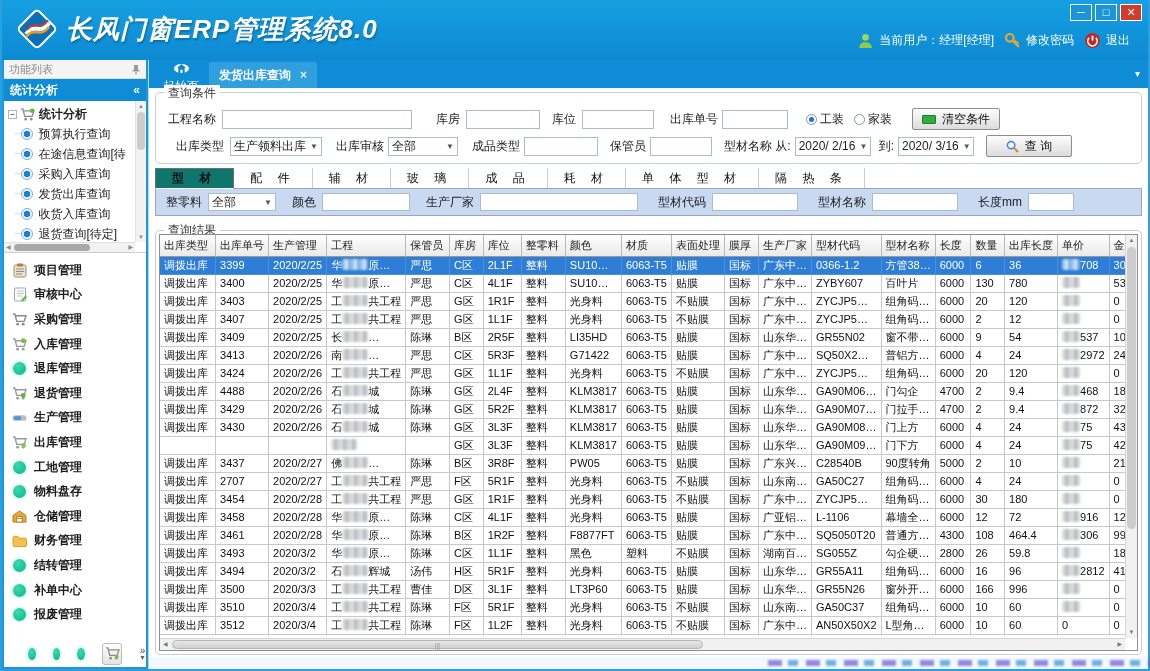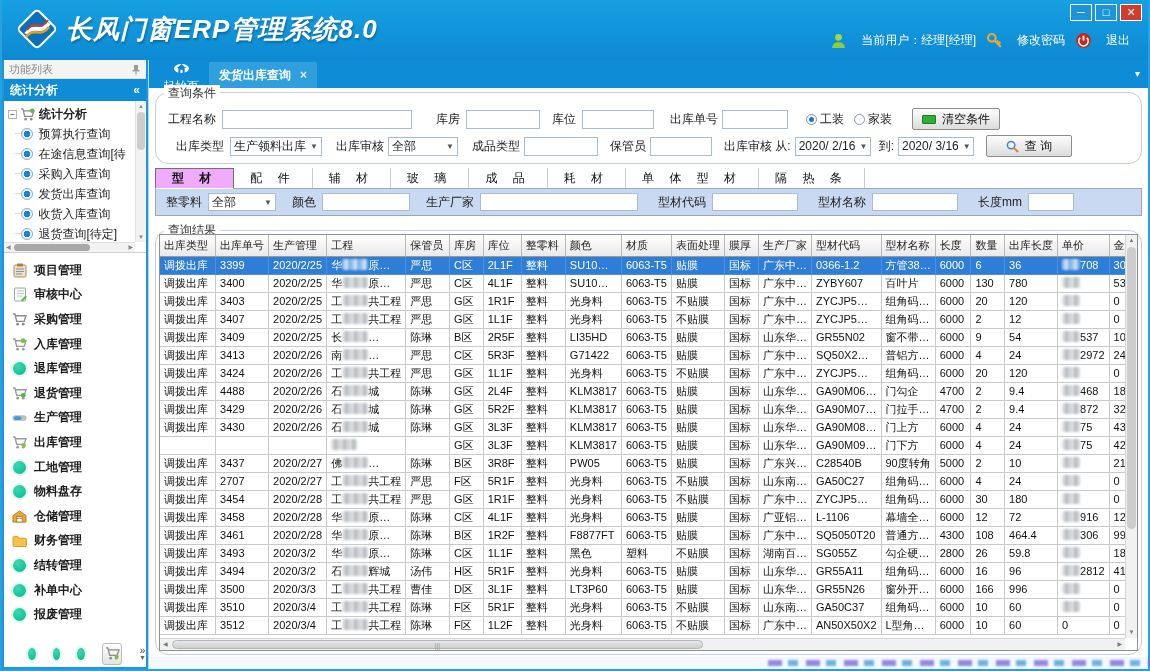--- a/index.html
+++ b/index.html
@@ -13,21 +13,21 @@
     background:linear-gradient(#16a0e2,#0d89d2); color:#fff; }
   .brand { position:absolute; left:14px; top:8px; display:flex; align-items:center; gap:8px; }
   .logo { width:42px; height:42px; }
   .app-title { font-size:26px; font-weight:bold; letter-spacing:1px;
     text-shadow:1px 2px 2px rgba(0,0,0,.25); font-style:italic; }
   .win-controls { position:absolute; right:6px; top:4px; display:flex; gap:3px; }
   .win-btn { width:22px; height:17px; border:1px solid #fff; background:#1b94d8; color:#fff;
     font-size:11px; line-height:15px; text-align:center; cursor:default; }
   .win-btn.close { background:#d23c2a; font-weight:bold; }
   .user-area { position:absolute; right:18px; top:32px; display:flex; align-items:center; gap:10px; font-size:12px; }
-  .user-area .chunk { display:flex; align-items:center; gap:14px; }
+  .user-area .chunk { display:flex; align-items:center; gap:5px; }
   .mini-ico { width:17px; height:17px; display:inline-block; }
 
   
   .body { flex:1; display:flex; min-height:0; }
 
   
   .sidebar { width:146px; flex:0 0 146px; background:#fff; border:2px solid #1e96dc;
     border-top:none; display:flex; flex-direction:column; min-height:0; }
   .func-bar { height:19px; background:#f4f4f4; color:#8a8a8a; font-size:11px;
     display:flex; align-items:center; padding:0 5px; justify-content:space-between; border-bottom:1px solid #e0e0e0;}
@@ -66,39 +66,39 @@
   
   .main { flex:1; display:flex; flex-direction:column; min-width:0; background:#fff; border-left:1px solid #bcd6ea; }
   .tabbar { height:28px; flex:0 0 28px; background:#0f8cd6; display:flex; align-items:flex-end; position:relative; }
   .tab { height:24px; display:flex; align-items:center; gap:5px; padding:0 10px; color:#fff; font-size:12px; }
   .tab.home { margin-left:4px;flex-direction:column; }
   .tab.active { background:#2fa0dd; font-weight:bold; border-radius:2px 2px 0 0; height:26px; }
   .tab .close { font-size:12px; color:#dff0fb; margin-left:4px; }
   .tab-caret { position:absolute; right:8px; top:8px; color:#fff; font-size:10px; }
   .home-ico { width:15px; height:15px; border-radius:50%; background:#fff; display:flex; align-items:center; justify-content:center; }
 
-  .groupbox { position:relative; border:1px solid #c3cfdb; border-radius:13px; margin:4px 6px 2px 6px; }
+  .groupbox { position:relative; border:1px solid #c3cfdb; border-radius:5px; margin:4px 6px 2px 6px; }
   .groupbox > .legend { position:absolute; top:-8px; left:8px; background:#fff; padding:0 4px; font-size:12px; color:#333; }
   .query-box { height:72px; flex:0 0 72px; padding:14px 8px 0 12px; }
   .q-row { display:flex; align-items:center; height:24px; white-space:nowrap; }
   .q-row label { color:#222; }
   .tb { height:19px; border:1px solid #a9bdd0; background:#fff; }
   .combo { height:19px; border:1px solid #a9bdd0; background:#fff; display:inline-flex;
     align-items:center; justify-content:space-between; padding:0 3px; font-size:12px; }
   .combo .ca { color:#555; font-size:8px; margin-left:4px; }
   .radio { width:11px; height:11px; border-radius:50%; border:1px solid #7a98b5; background:#fff; display:inline-block; position:relative; margin-right:3px; vertical-align:-2px;}
   .radio.on::after { content:""; position:absolute; left:2px; top:2px; width:5px; height:5px; border-radius:50%; background:#1d6fd2; }
   .btn { height:22px; border:1px solid #8d8d8d; border-radius:2px; background:linear-gradient(#fdfdfd,#dcdcdc);
     display:inline-flex; align-items:center; gap:6px; padding:0 9px; font-size:12px; color:#111; }
   .green-chip { width:14px; height:9px; background:#2fae3c; border:1px solid #1c7d27; border-radius:1px; }
 
   .mat-tabs { height:21px; flex:0 0 21px; display:flex; margin:2px 6px 0 6px; border-bottom:1px solid #9aa7b5; }
   .mat-tab { padding:0 16px; display:flex; align-items:center; font-size:12px; color:#111;
     border-right:1px solid #c8cdd3; letter-spacing:6px; }
-  .mat-tab.active { border:1px solid #707070; border-bottom:1px solid #fff; background:#f0abfc; margin-bottom:-1px; font-weight:bold; }
+  .mat-tab.active { border:1px solid #707070; border-bottom:1px solid #fff; background:#0f766e; margin-bottom:-1px; font-weight:bold; }
   .blue-panel { height:27px; flex:0 0 27px; margin:0 6px; background:#c8d9f1; border:1px solid #9aa7b5; border-top:none;
     display:flex; align-items:center; padding:0 10px; gap:6px; white-space:nowrap; font-size:12px; }
   .blue-panel .combo, .blue-panel .tb { height:18px; }
 
   .results-box { flex:1; margin:14px 6px 2px 6px; min-height:0; display:flex; flex-direction:column; }
   .results-box > .legend { top:-9px; }
   .grid-wrap { position:relative; flex:1; margin:3px; border:1px solid #8f8f8f; overflow:hidden; background:#fff; }
   table.grid { border-collapse:collapse; table-layout:fixed; font-size:11px; }
   .grid th { height:21px; background:linear-gradient(#ffffff,#e9e9e9); border-right:1px solid #b9b9b9;
     border-bottom:1px solid #9a9a9a; font-weight:normal; text-align:left; padding:0 4px; overflow:hidden; white-space:nowrap; }
@@ -434,21 +434,21 @@
             </span>
           <label style="margin-left:14px;width:52px;">出库审核</label>
           <span class="combo" style="width:70px;">
               <span>全部</span>
               <span class="ca">▼</span>
             </span>
           <label style="margin-left:14px;width:52px;">成品类型</label>
           <input class="tb" style="width: 74px;">
           <label style="margin-left:12px;width:40px;">保管员</label>
           <input class="tb" style="width: 62px;">
-          <label style="margin-left:12px;">出库审核 从:</label>
+          <label style="margin-left:12px;">型材名称 从:</label>
           <span class="combo" style="width:76px;margin-left:4px;">
               <span>2020/ 2/16</span>
               <span class="ca">▼</span>
             </span>
           <label style="margin-left:8px;">到:</label>
           <span class="combo" style="width:76px;margin-left:4px;">
               <span>2020/ 3/16</span>
               <span class="ca">▼</span>
             </span>
           <button class="btn" style="margin-left:12px;width:86px;justify-content:center;">

